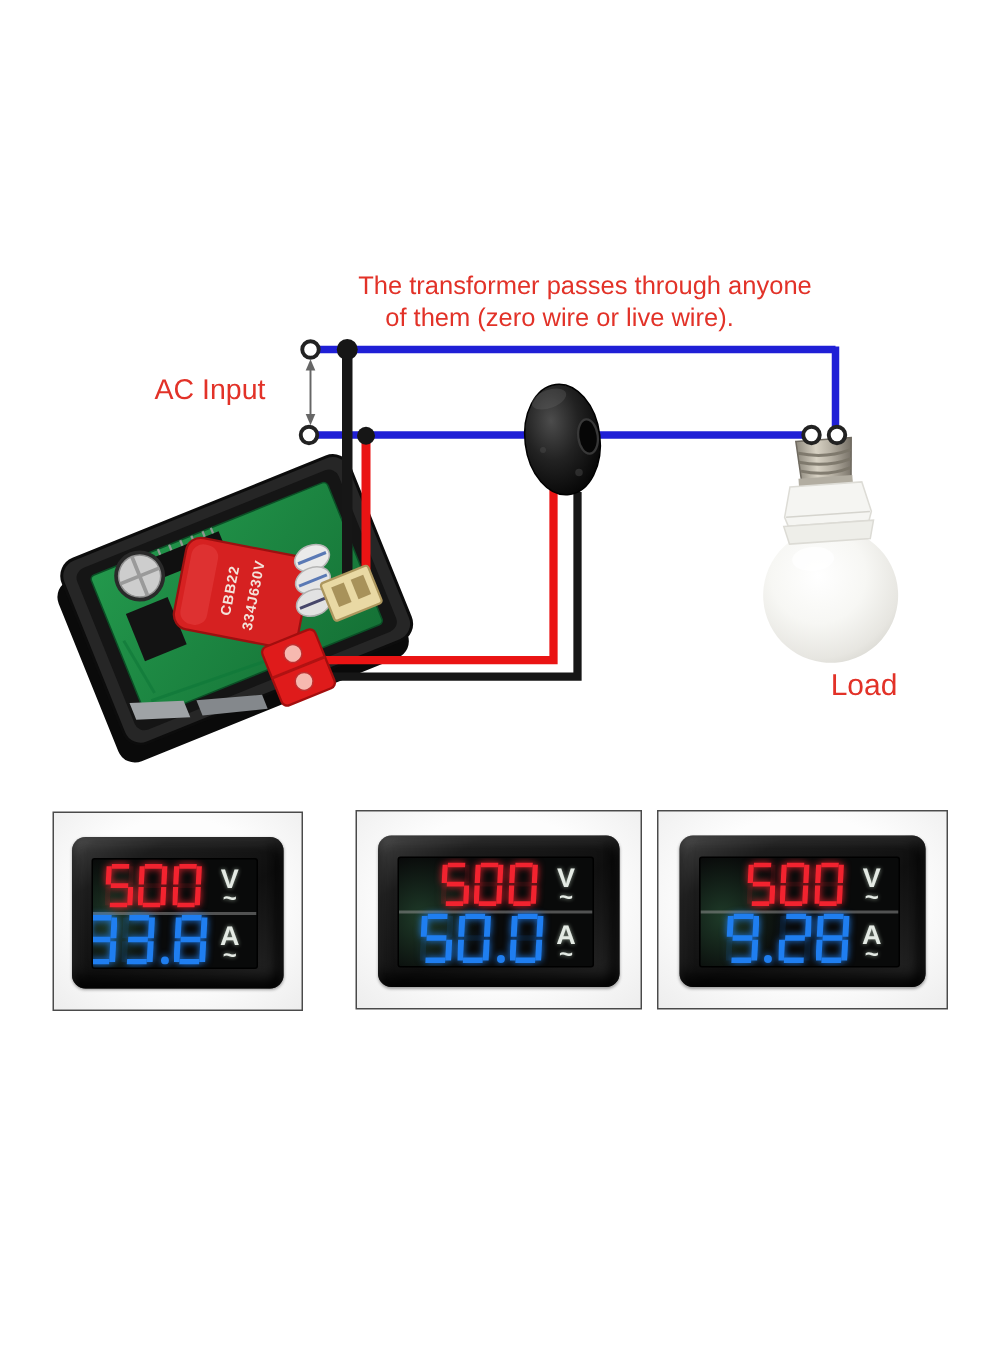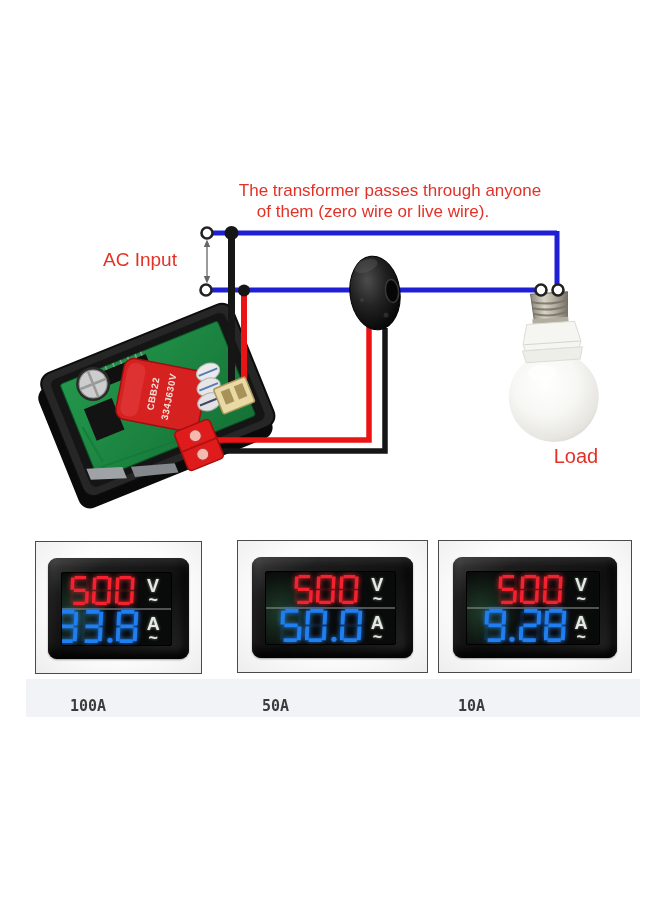--- a/index.html
+++ b/index.html
@@ -439,19 +439,14 @@
             </div>
           <div class="unit">
               <span>A</span>
               <span class="tilde">~</span>
             </div>
         </div>
       </div>
     </div>
   </div>
 
-  <div class="strip">
-    <span class="vlabel vl1">100A</span>
-    <span class="vlabel vl2">50A</span>
-    <span class="vlabel vl3">10A</span>
-  </div>
 
 </div>
 
 </body></html>

